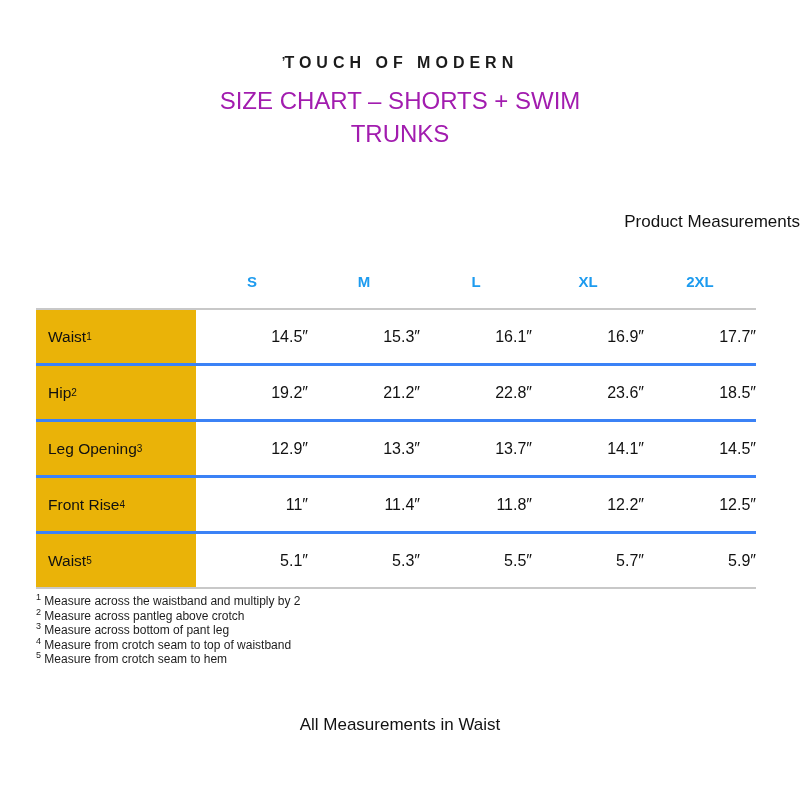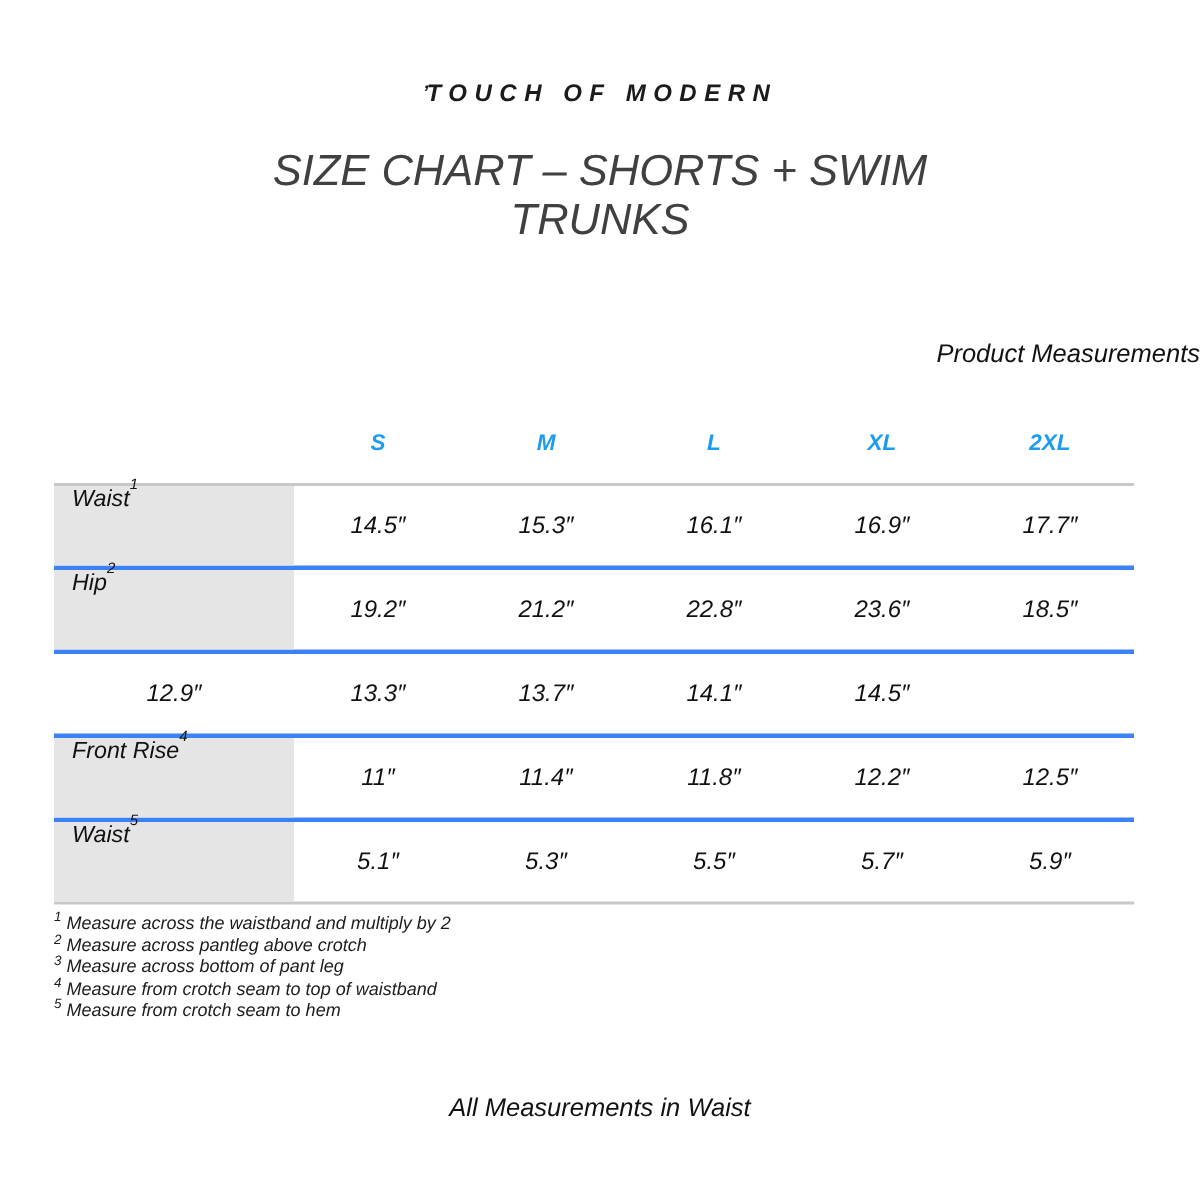--- a/index.html
+++ b/index.html
@@ -8,47 +8,46 @@
     background: #ffffff;
     font-family: "Liberation Sans", sans-serif;
     color: #111111;
   }
   .page {
     position: relative;
     width: 800px;
     height: 800px;
     background: #ffffff;
     overflow: hidden;
-    font-style: italic;
   }
   
   .logo {
     margin: 0;
     padding-top: 54px;
     text-align: center;
     font-size: 16px;
     font-weight: 700;
     letter-spacing: 5px;
     color: #1b1b1b;
     white-space: nowrap;
   }
   .logo .tick {
     font-size: 13px;
     vertical-align: top;
     letter-spacing: 0px;
     margin-right: -1px;
   }
   
   .title {
-    margin-top: 26px;
-    text-align: center;
-    font-size: 29px;
+    margin-top: 12px;
+    text-align: center;
+    font-size: 24px;
     line-height: 33px;
     font-weight: 400;
-    color: #404040;
+    color: #a21caf;
   }
   
   .section-title {
     margin-top: 62px;
     text-align: right;
     font-size: 17px;
     line-height: 20px;
     color: #121212;
   }
   
@@ -73,35 +72,35 @@
     border-top: 2px solid #c8c8c8;
     border-bottom: 2px solid #c8c8c8;
   }
   .data-row {
     height: 53px;
   }
   .data-row + .data-row {
     border-top: 3px solid #3b82f6;
   }
   .label-cell {
-    background: #e5e5e5;
+    background: #eab308;
     height: 100%;
     display: flex;
-    align-items: flex-start;
+    align-items: center;
     padding-left: 12px;
     box-sizing: border-box;
     font-size: 15.5px;
     color: #111111;
   }
   .label-cell sup {
     font-size: 10px;
     line-height: 0;
   }
   .value-cell {
-    text-align: center;
+    text-align: right;
     font-size: 16px;
     color: #111111;
   }
   
   .footnotes {
     margin: 5px 16px 0 36px;
     font-size: 12px;
     line-height: 14.5px;
     color: #1c1c1c;
   }
@@ -165,20 +164,24 @@
             <sup>2</sup>
           </div>
         <div class="value-cell">19.2″</div>
         <div class="value-cell">21.2″</div>
         <div class="value-cell">22.8″</div>
         <div class="value-cell">23.6″</div>
         <div class="value-cell">18.5″</div>
       </div>
 
       <div class="grid-row data-row">
+        <div class="label-cell">
+            <span>Leg Opening</span>
+            <sup>3</sup>
+          </div>
         <div class="value-cell">12.9″</div>
         <div class="value-cell">13.3″</div>
         <div class="value-cell">13.7″</div>
         <div class="value-cell">14.1″</div>
         <div class="value-cell">14.5″</div>
       </div>
 
       <div class="grid-row data-row">
         <div class="label-cell">
             <span>Front Rise</span>

